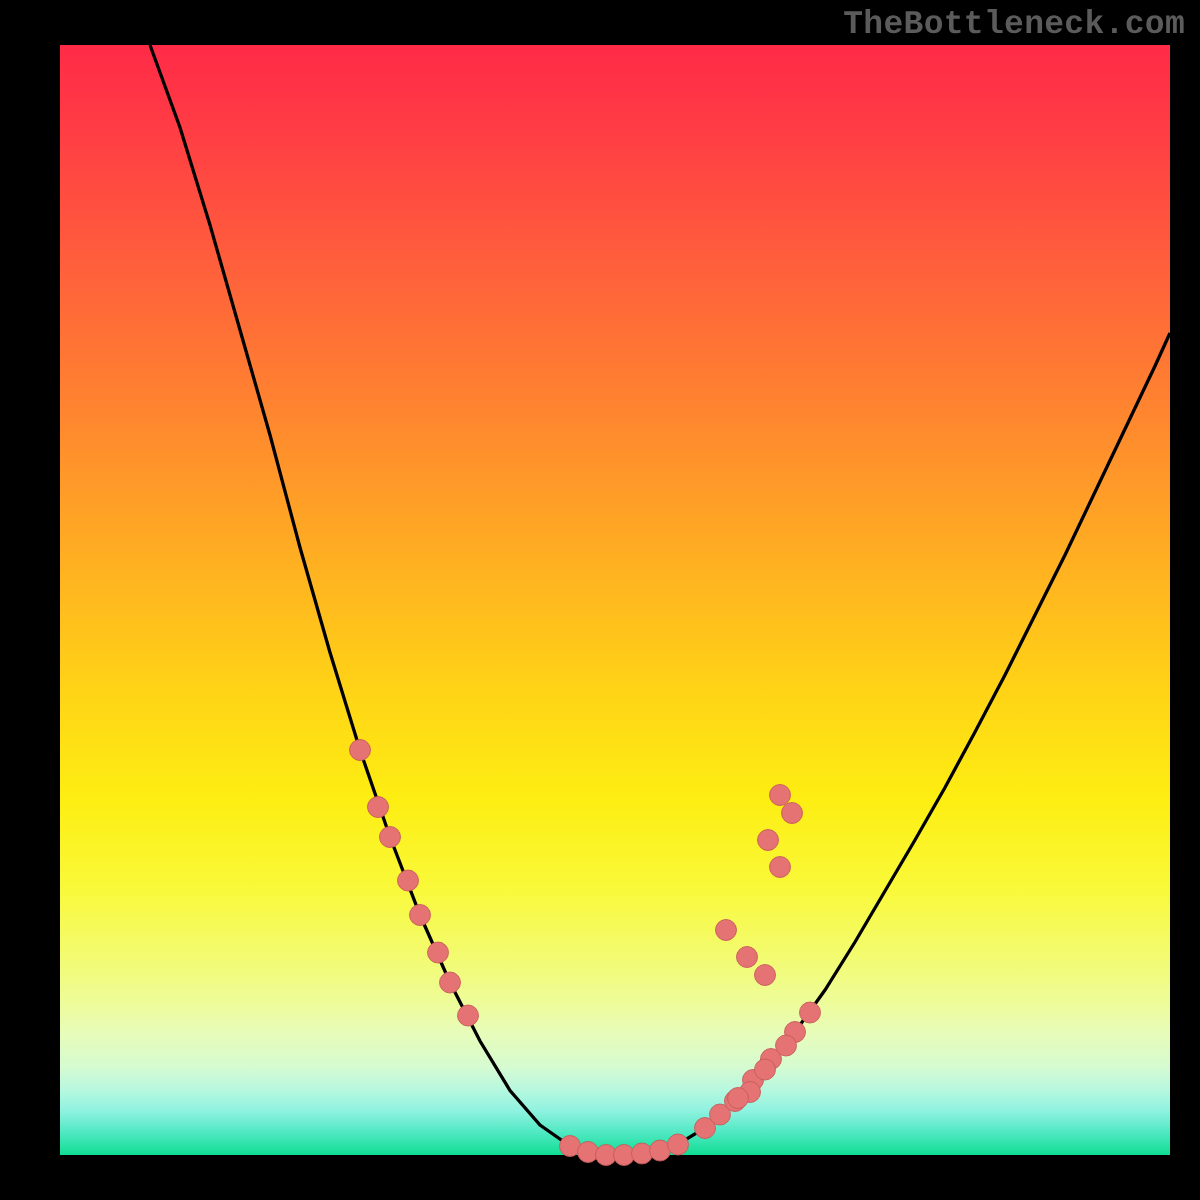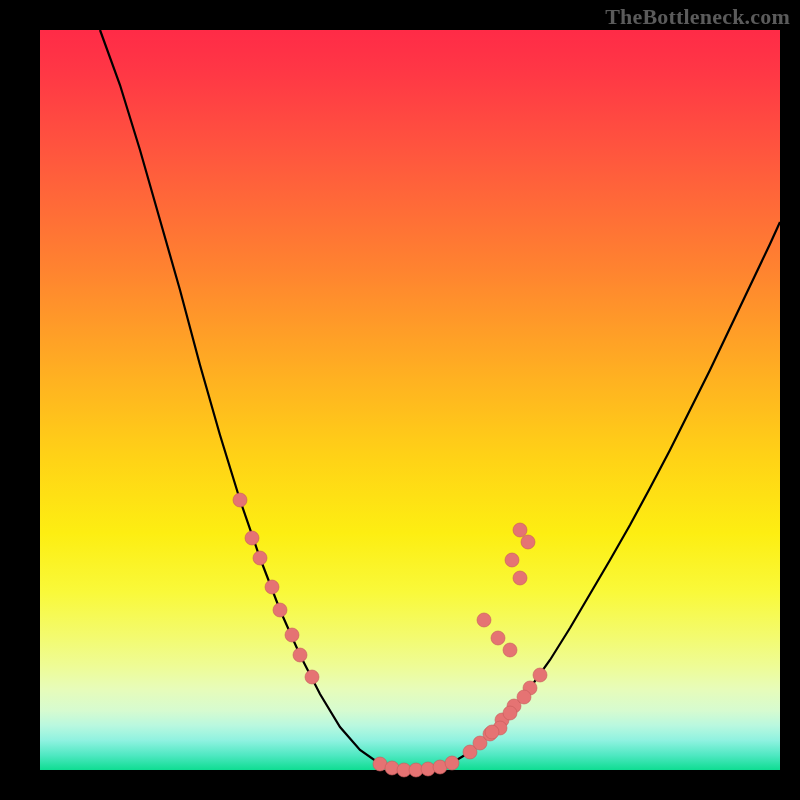--- a/index.html
+++ b/index.html
@@ -40,21 +40,21 @@
       #b9f8df 94%,
       #8ff2e0 96%,
       #4fe8c2 98%,
       #0fdd92 100%
     );
   }
   .watermark {
     position: absolute;
     top: 4px;
     right: 10px;
-    font-family: Liberation Serif, serif;
+    font-family: Liberation Mono, monospace;
     font-size: 22px;
     font-weight: 600;
     color: #5b5b5b;
     letter-spacing: 0.2px;
   }
   svg.curve {
     position: absolute;
     left: 0;
     top: 0;
     width: 740px;

